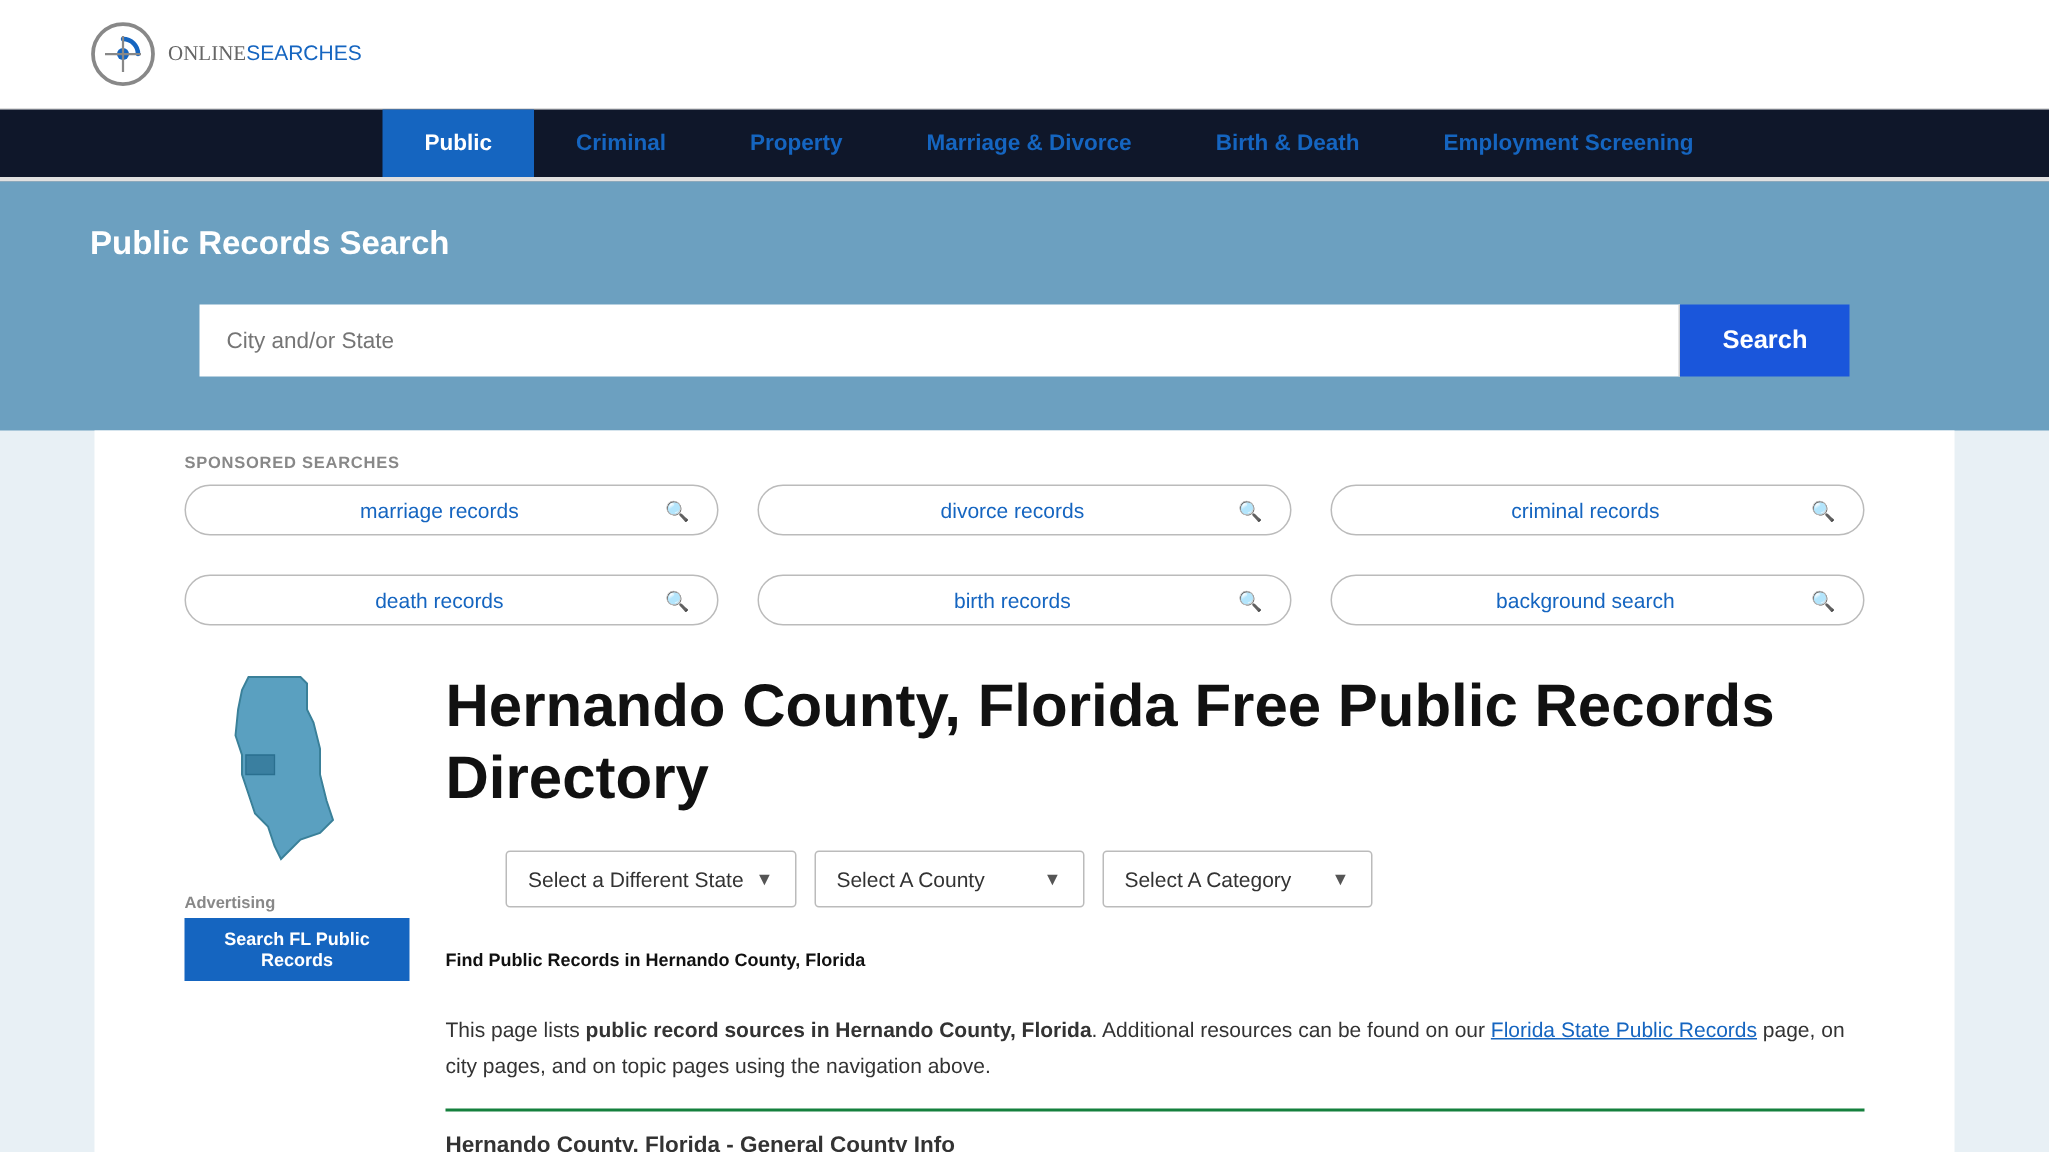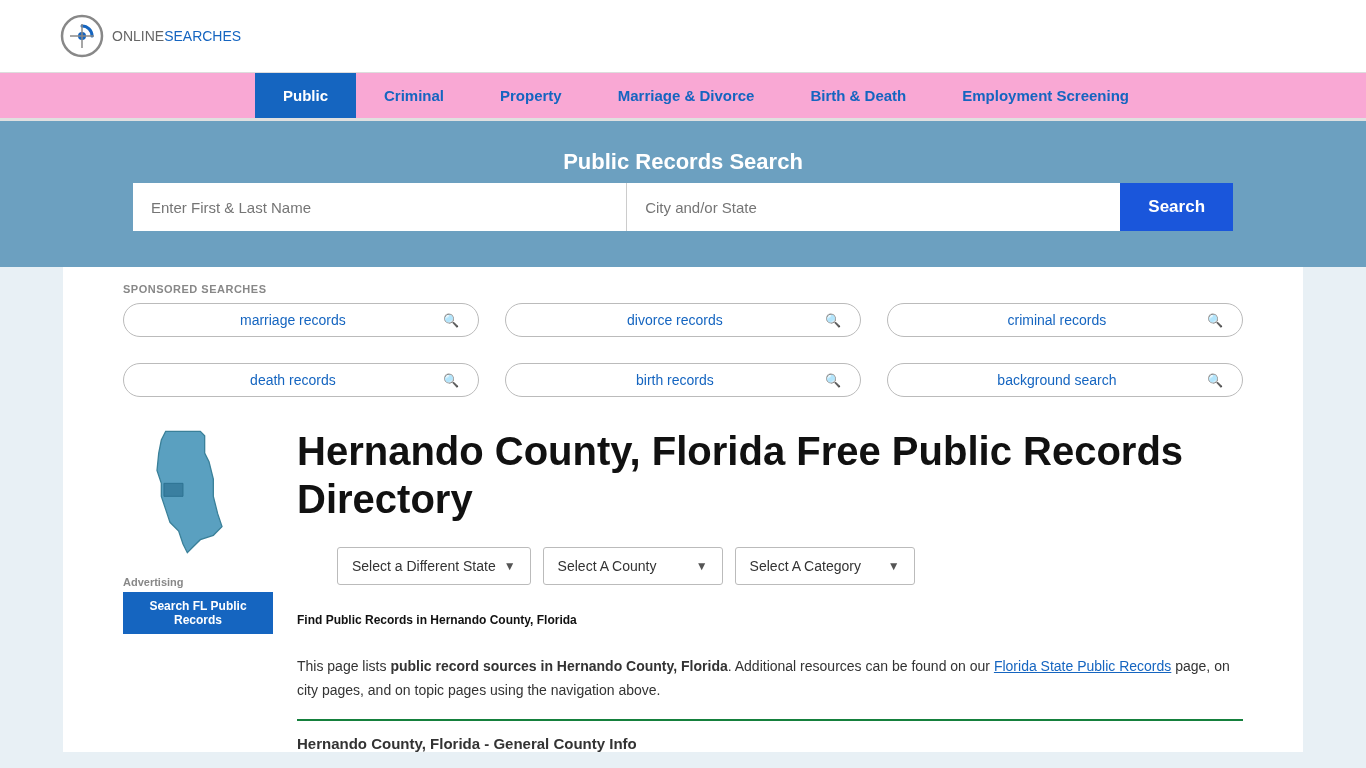--- a/index.html
+++ b/index.html
@@ -16,26 +16,26 @@
     }
     .logo-area {
       display: flex;
       align-items: center;
       gap: 8px;
     }
     .logo-icon {
       width: 44px;
       height: 44px;
     }
-    .logo-online { color: #666; }
+    .logo-online { color: #666; font-family: Liberation Serif, serif; }
     .logo-searches { color: #1565c0; }
 
     
     .nav {
-      background: #f9a8d4;
+      background: #0f172a;
       display: flex;
       align-items: center;
       justify-content: center;
       gap: 0;
       border-bottom: 3px solid #e0e0e0;
       padding-left: 46px;
     }
     .nav-item {
       padding: 14px 28px;
       font-size: 15px;
@@ -49,25 +49,24 @@
       background: #1565c0;
       color: #fff;
     }
 
     
     .hero {
       background: #6ca0c0;
       padding: 28px 60px 36px;
     }
     .hero-title {
-      text-align: center;
       color: #fff;
       font-size: 22px;
       font-weight: 700;
-      margin-bottom: 8px;
+      margin-bottom: 28px;
     }
     .search-bar {
       display: flex;
       gap: 0;
       max-width: 1100px;
       margin: 0 auto;
     }
     .search-input {
       flex: 1;
       padding: 14px 18px;
@@ -278,21 +277,20 @@
     <a class="nav-item">Criminal</a>
     <a class="nav-item">Property</a>
     <a class="nav-item">Marriage &amp; Divorce</a>
     <a class="nav-item">Birth &amp; Death</a>
     <a class="nav-item">Employment Screening</a>
   </nav>
 
   <div class="hero">
     <div class="hero-title">Public Records Search</div>
     <div class="search-bar">
-      <input class="search-input" type="text" placeholder="Enter First &amp; Last Name" style="">
       <input class="search-input" type="text" placeholder="City and/or State" style="">
       <button class="search-btn">Search</button>
     </div>
   </div>
 
   <div class="inner-bg">
     <div style="padding: 0 60px; background:#fff;">
 
       <div class="sponsored-label">SPONSORED SEARCHES</div>
       <div class="sponsored-grid">

